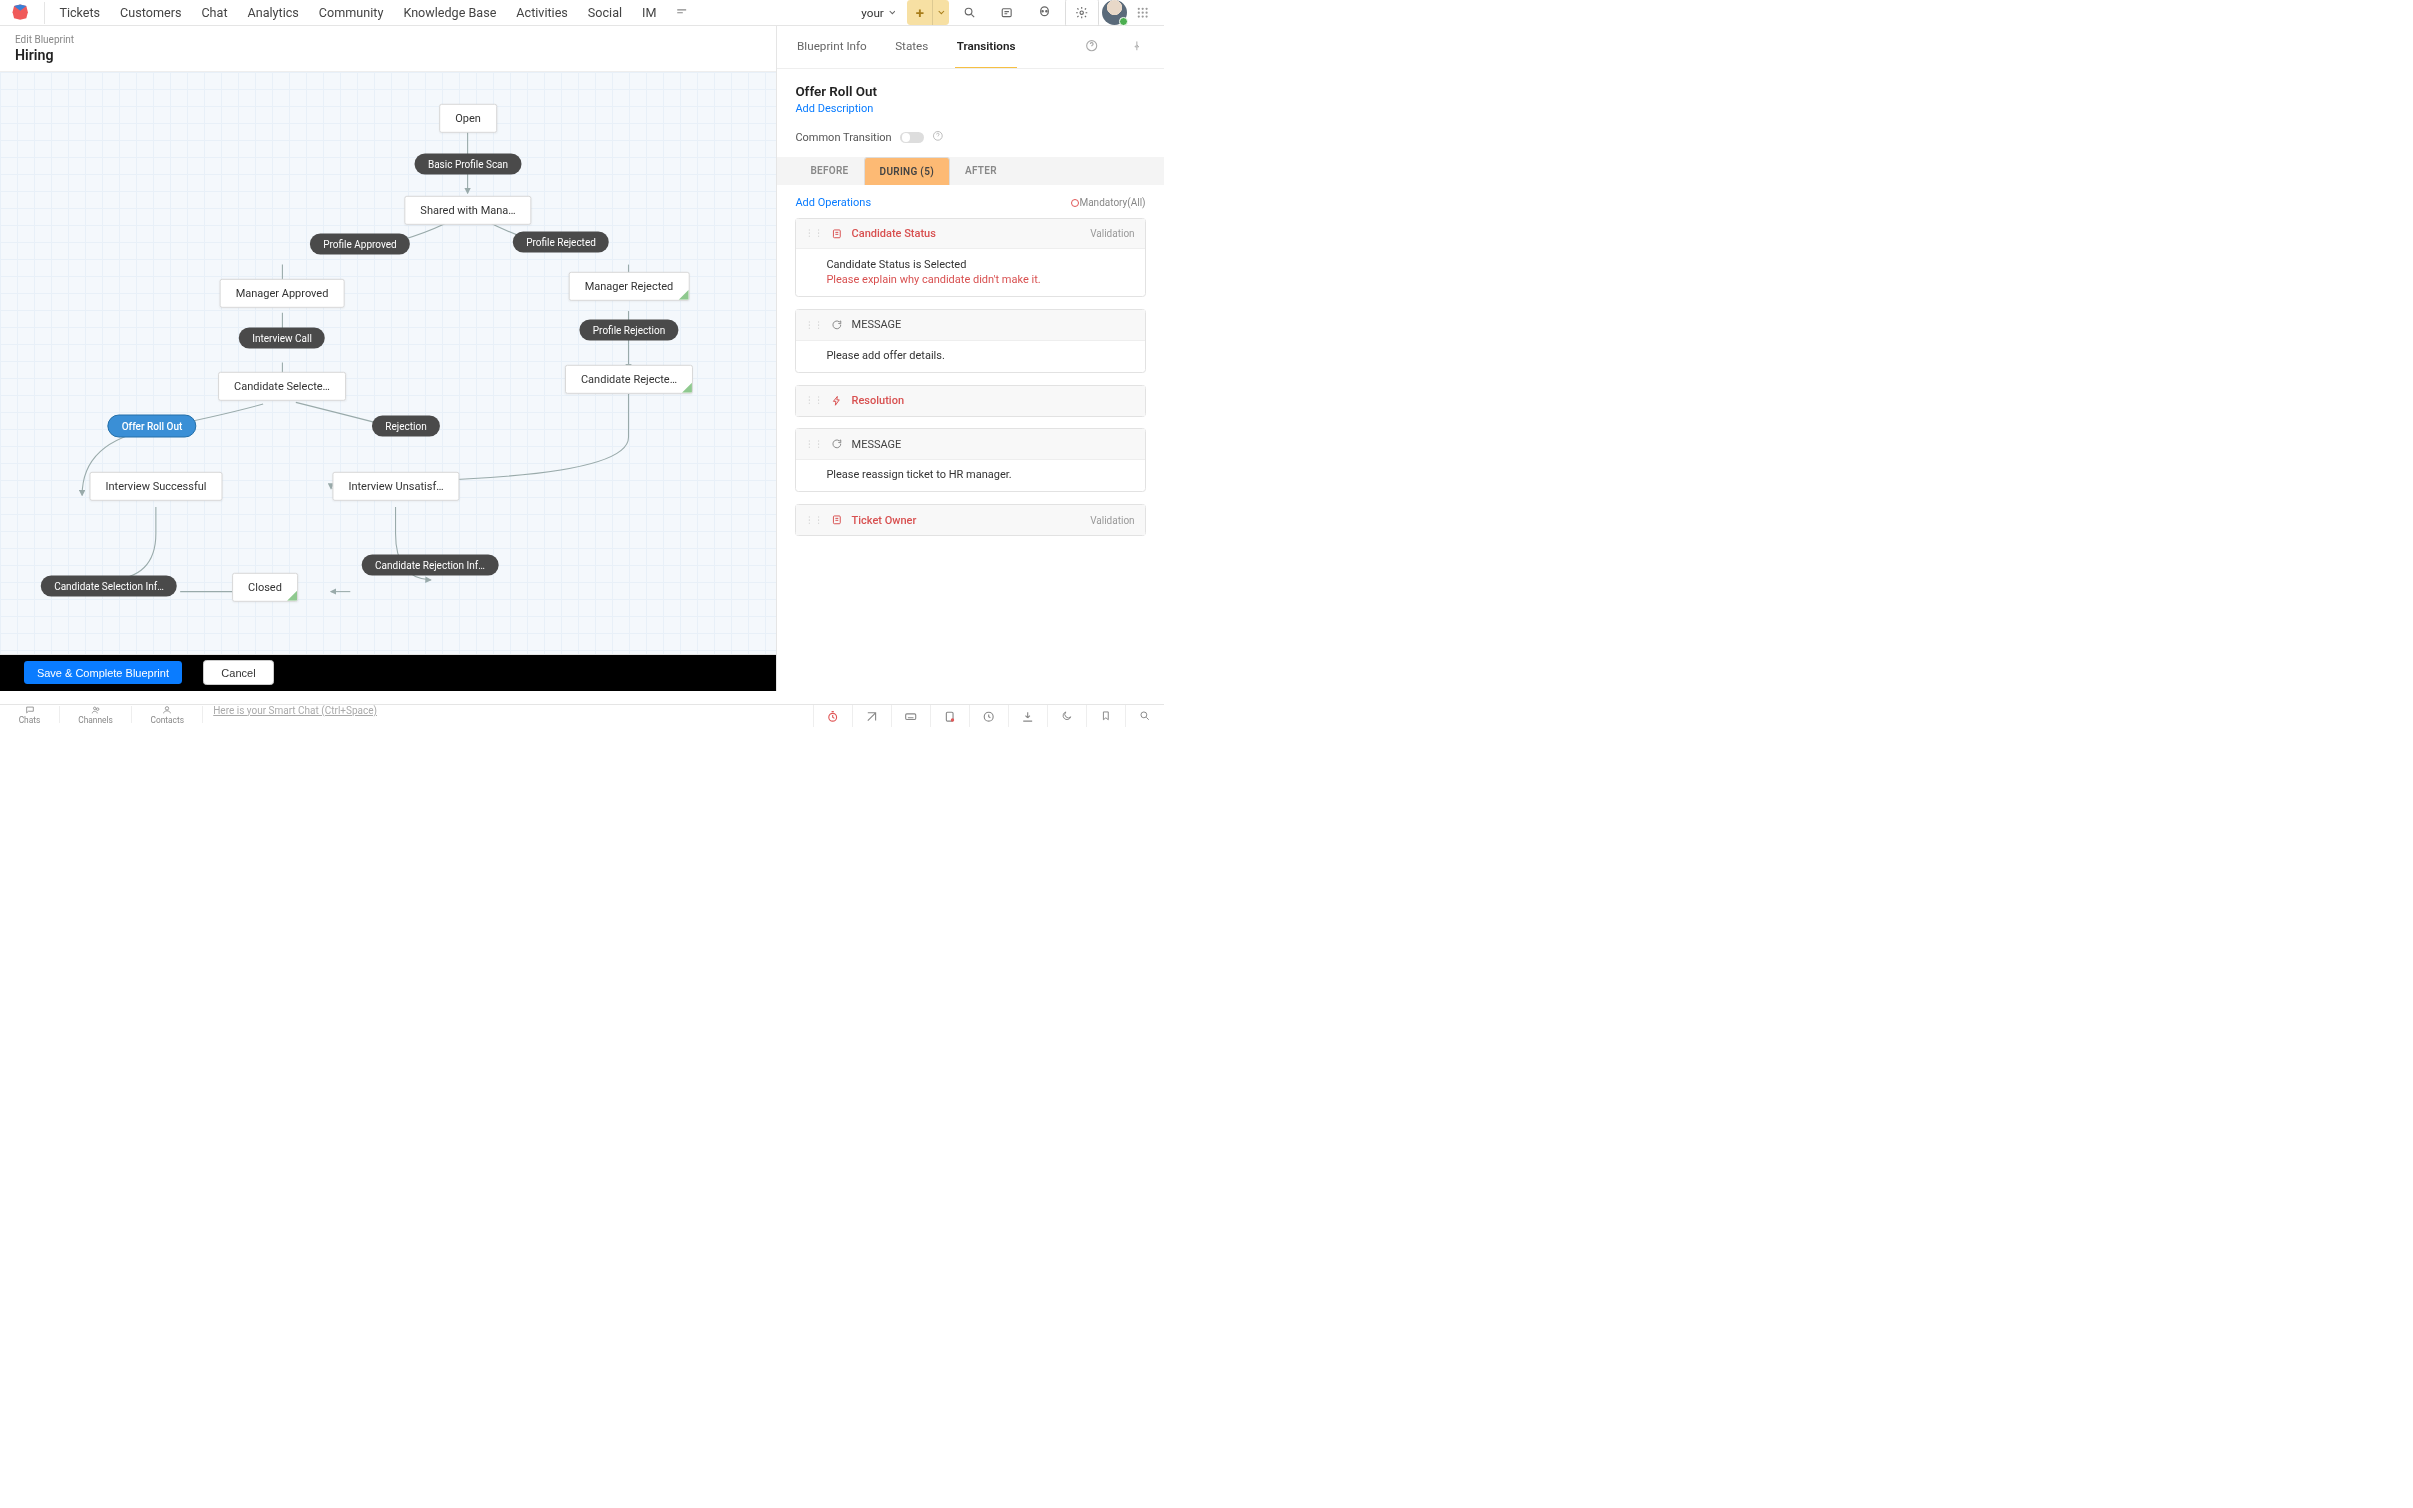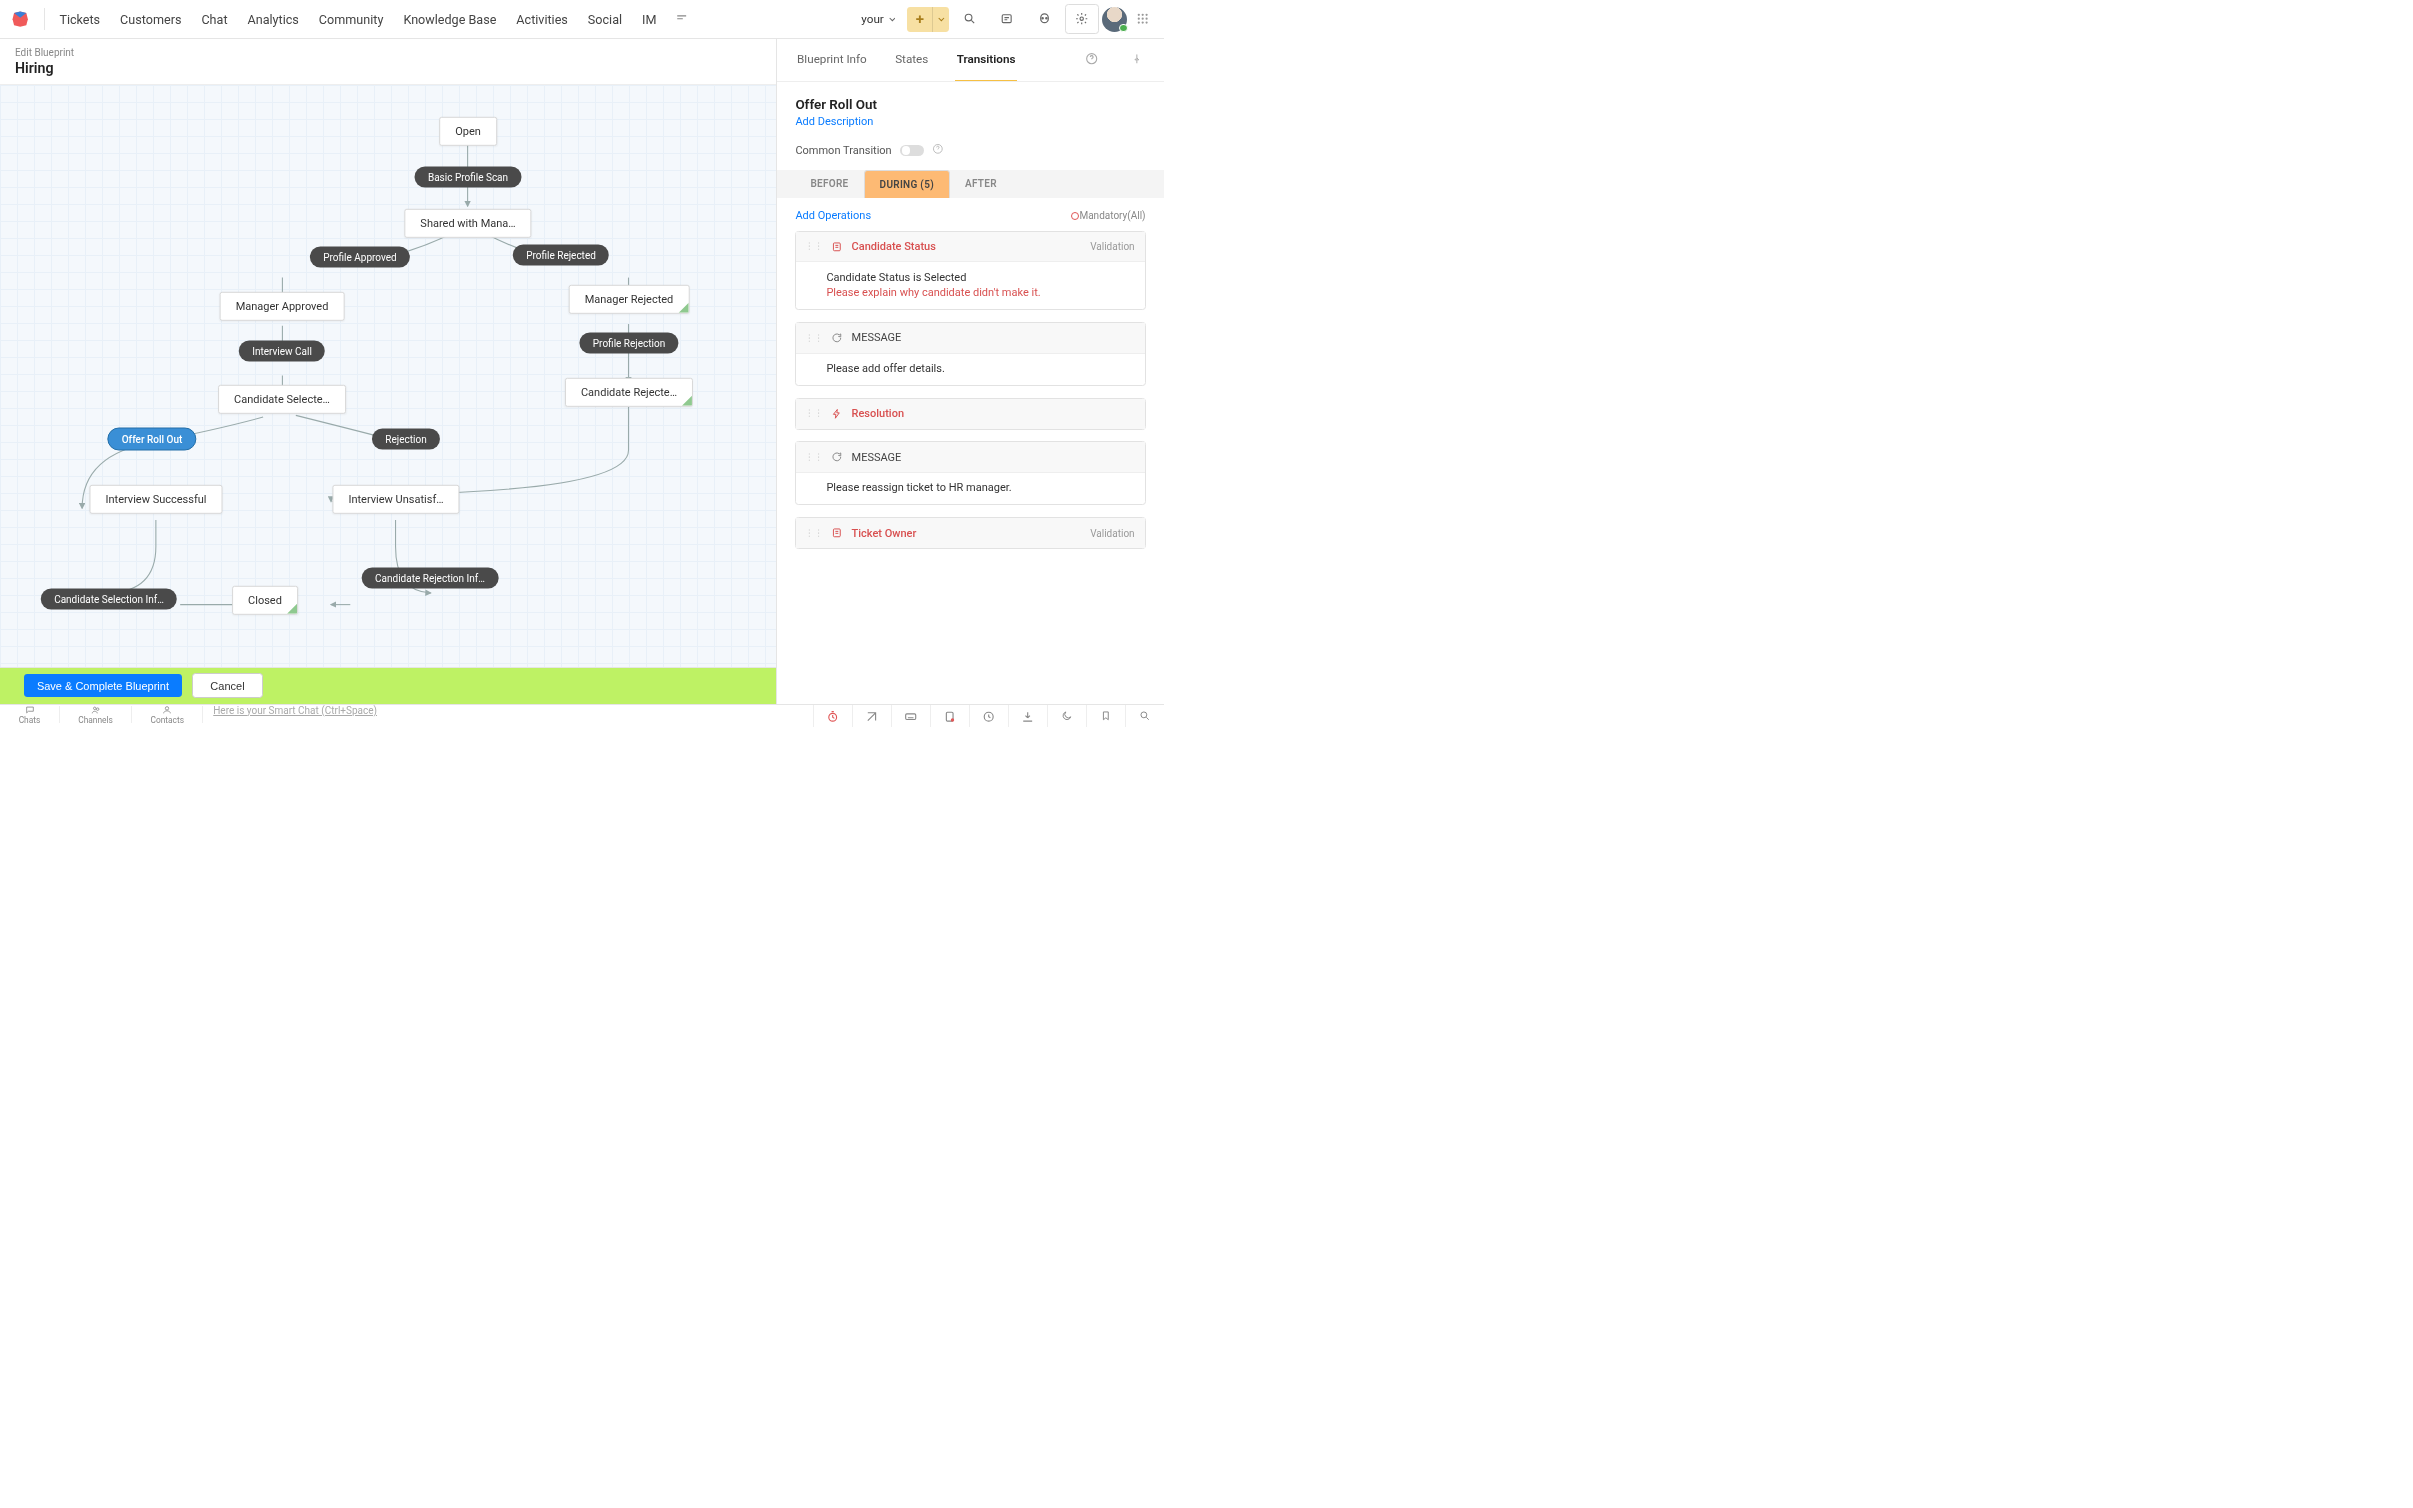--- a/index.html
+++ b/index.html
@@ -11,21 +11,21 @@
       width: 1164px;
       height: 727px;
       overflow: hidden;
       position: relative;
     }
     
     
     .topnav {
       display: flex;
       align-items: center;
-      height: 39px;
+      height: 26px;
       border-bottom: 0.8px solid #e5e5e5;
       padding: 0 8.4px;
       background: #fff;
     }
     .logo {
       width: 23.5px; height: 23.5px;
       display: flex; align-items: center; justify-content: center;
       margin-right: 6.7px;
     }
     .topnav-divider {
@@ -161,23 +161,23 @@
       overflow: hidden;
       text-overflow: ellipsis;
     }
     .pill.dark { background: #4a4a4a; color: #fff; }
     .pill.blue { background: #3a8fd6; color: #fff; border: 1.3px solid #246fa8; font-weight: 500; }
     
     .canvas-footer {
       height: 37px;
       display: flex;
       align-items: center;
-      gap: 10px;
+      gap: 21px;
       padding: 0 23.5px;
-      background: #bef264;
+      background: #000000;
       border-top: 0.8px solid #e5e5e5;
     }
     .btn-primary {
       background: #0a7cff; color: #fff; border: none;
       padding: 5.9px 13.4px; border-radius: 3.4px; font-size: 11px; cursor: pointer;
     }
     .btn-secondary {
       background: #fff; color: #333; border: 0.8px solid #ccc;
       padding: 5.9px 17px; border-radius: 3.4px; font-size: 11px; cursor: pointer;
     }

